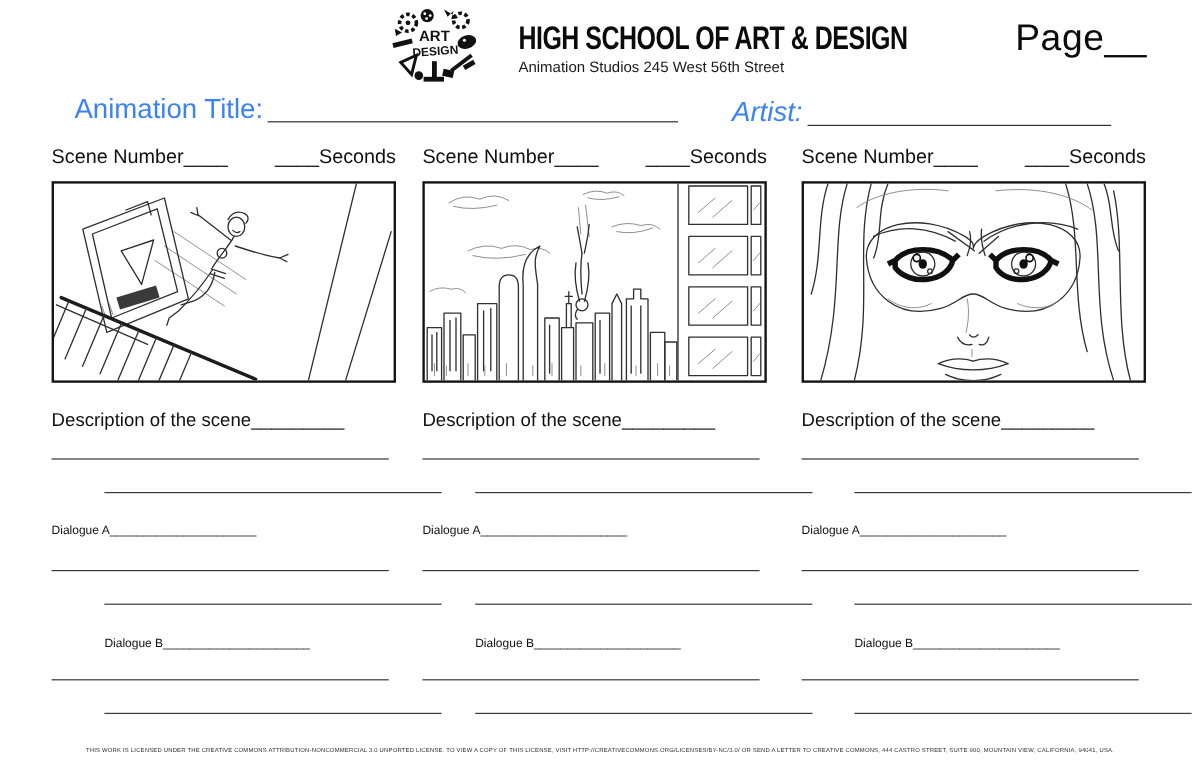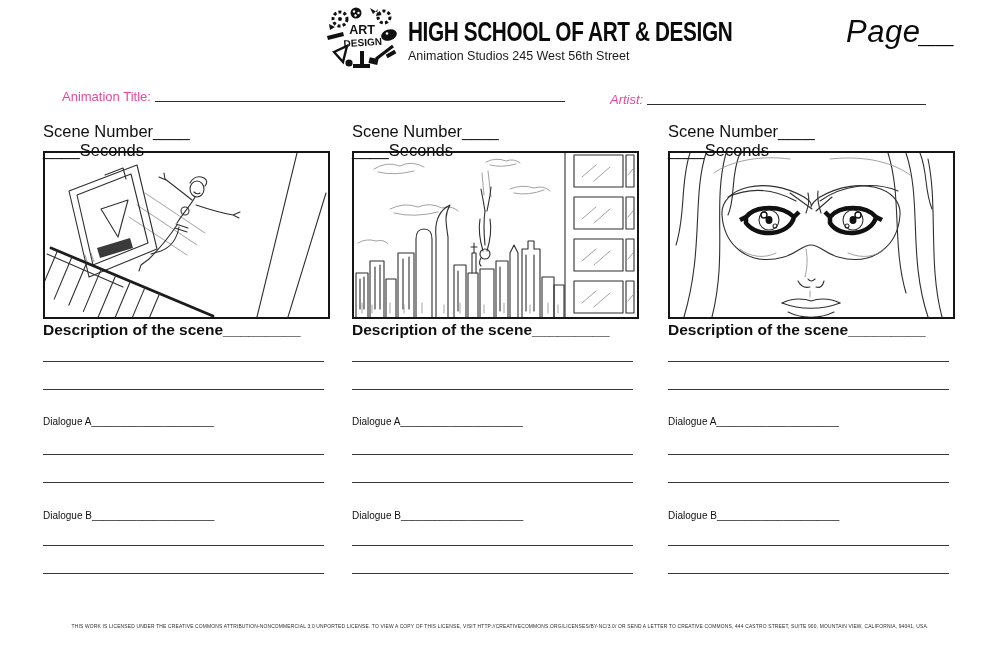--- a/index.html
+++ b/index.html
@@ -2,48 +2,48 @@
 <html><head>
 <meta charset="utf-8">
 <style>
   html,body{margin:0;padding:0;background:#ffffff;}
   .page{
     position:relative;width:1000px;height:647px;background:#ffffff;
     font-family:"Liberation Sans",sans-serif;color:#111;overflow:hidden;border-radius:28px;
   }
   
   .logo{position:absolute;left:326px;top:6px;width:72px;height:64px;}
-  .title-block{position:absolute;left:408px;top:16px;width:292px;}
+  .title-block{position:absolute;left:432px;top:16px;width:292px;}
   .school-name{
     font-size:26px;font-weight:900;letter-spacing:-0.5px;white-space:nowrap;
     transform:scaleX(0.80) scaleY(1.05);transform-origin:left top;margin:0;color:#0b0b0b;
   }
   .subtitle{font-size:12.5px;margin-top:2px;text-align:left;width:272px;color:#1a1a1a;}
   .page-label{
     position:absolute;left:846px;top:14px;font-size:31px;font-weight:500;
-    letter-spacing:0.5px;color:#0b0b0b;white-space:nowrap;font-style:italic;
+    letter-spacing:0.5px;color:#0b0b0b;white-space:nowrap;
   }
   
   .fill-row{position:absolute;display:flex;align-items:flex-end;}
-  .fill-row .lbl{font-size:13px;white-space:nowrap;color:#ec4899;}
+  .fill-row .lbl{font-size:23px;white-space:nowrap;color:#3b82f6;}
   .fill-line{flex:1;border-bottom:1.6px solid #2e2e2e;margin-bottom:2px;margin-left:4px;}
   #anim-title-row{left:62px;top:82px;width:503px;height:22px;}
   #artist-row{left:610px;top:85px;width:316px;height:22px;font-style:italic;}
   
   .col{position:absolute;top:122px;width:287px;}
   #col1{left:43px;} #col2{left:352px;} #col3{left:668px;}
   .scene-row{display:flex;justify-content:space-between;font-size:16.5px;height:20px;
-    white-space:nowrap;color:#101010;flex-direction:column;}
+    white-space:nowrap;color:#101010;}
   .frame{margin-top:9px;height:164px;border:2px solid #151515;background:#fff;}
   .frame svg{display:block;width:100%;height:100%;}
-  .desc-row{margin-top:2px;font-size:15.5px;height:20px;white-space:nowrap;
-    overflow:hidden;color:#101010;font-weight:bold;}
+  .desc-row{margin-top:23px;font-size:15.5px;height:20px;white-space:nowrap;
+    overflow:hidden;color:#101010;}
   .dlg-row{font-size:10px;height:20px;white-space:nowrap;overflow:hidden;color:#101010;}
   .wline{height:0;border-bottom:1.6px solid #383838;width:98%;}
-  .mt20{margin-top:20px;} .mt27{margin-top:27px;} .mt26{margin-top:26px;}
+  .mt20{margin-top:20px;} .mt27{margin-top:27px;margin-left:44px;} .mt26{margin-top:26px;}
   .mt18{margin-top:18px;} .mt17{margin-top:15px;}
   
   .license{
     position:absolute;left:0;right:0;top:624px;text-align:center;
     font-size:4.9px;letter-spacing:0.18px;color:#2b2b2b;white-space:nowrap;
   }
   
   .sk{stroke:#2f2f2f;fill:none;stroke-width:1.1;stroke-linecap:round;stroke-linejoin:round;}
   .sk-light{stroke:#8a8a8a;fill:none;stroke-width:0.8;stroke-linecap:round;}
   .sk-thick{stroke:#1c1c1c;fill:none;stroke-width:2.8;stroke-linecap:round;}

